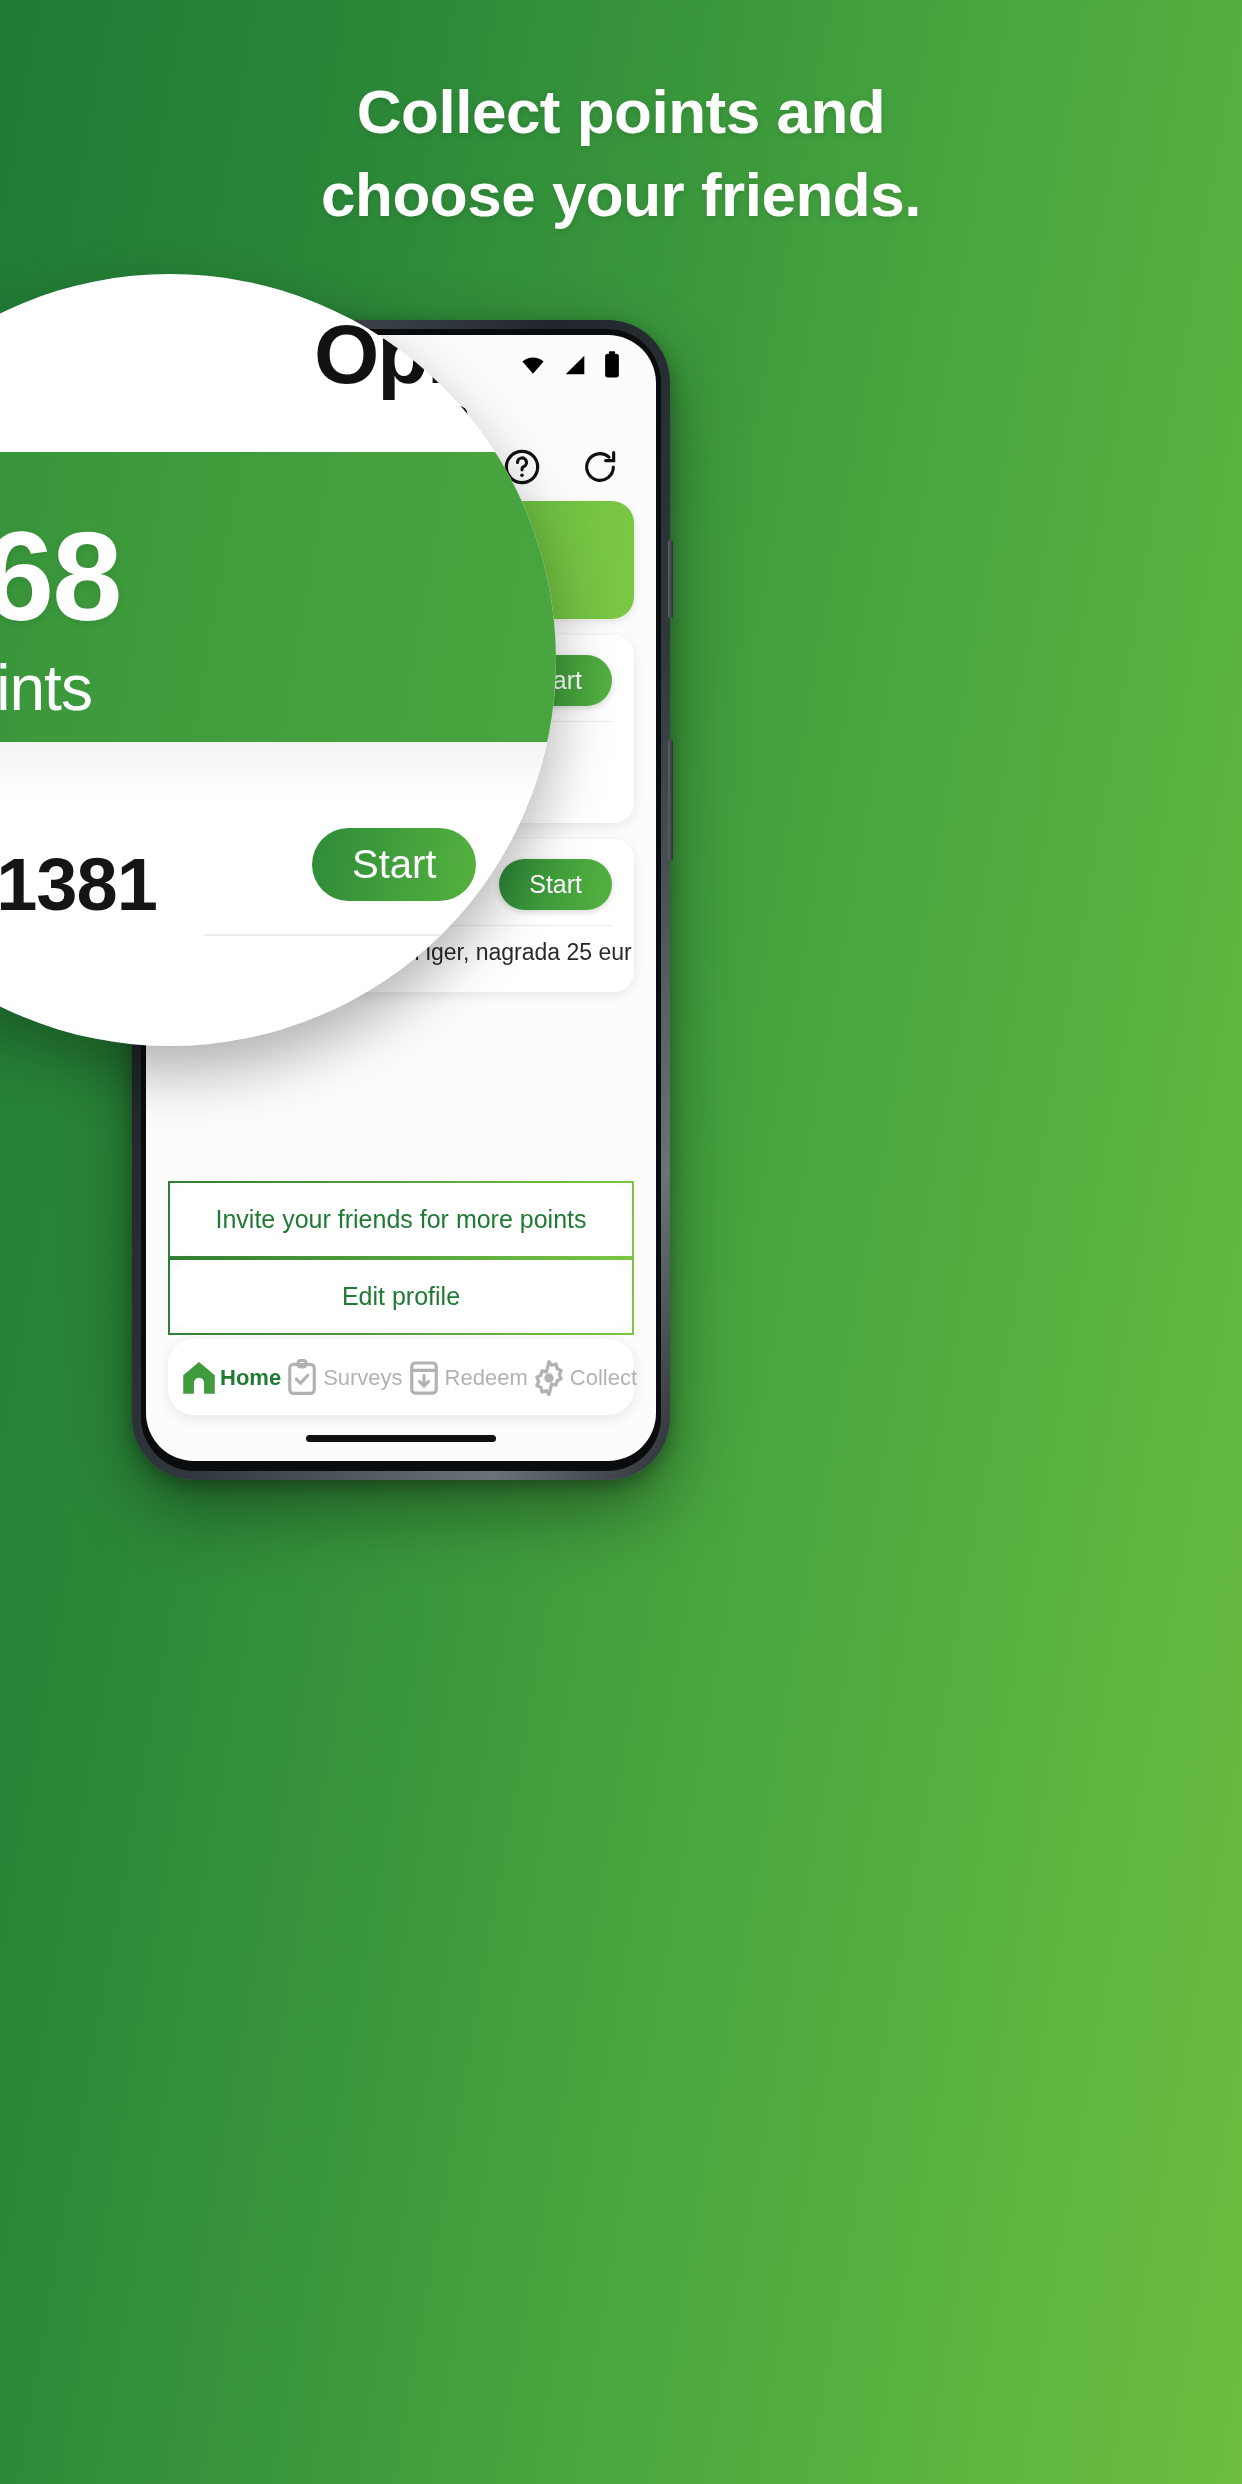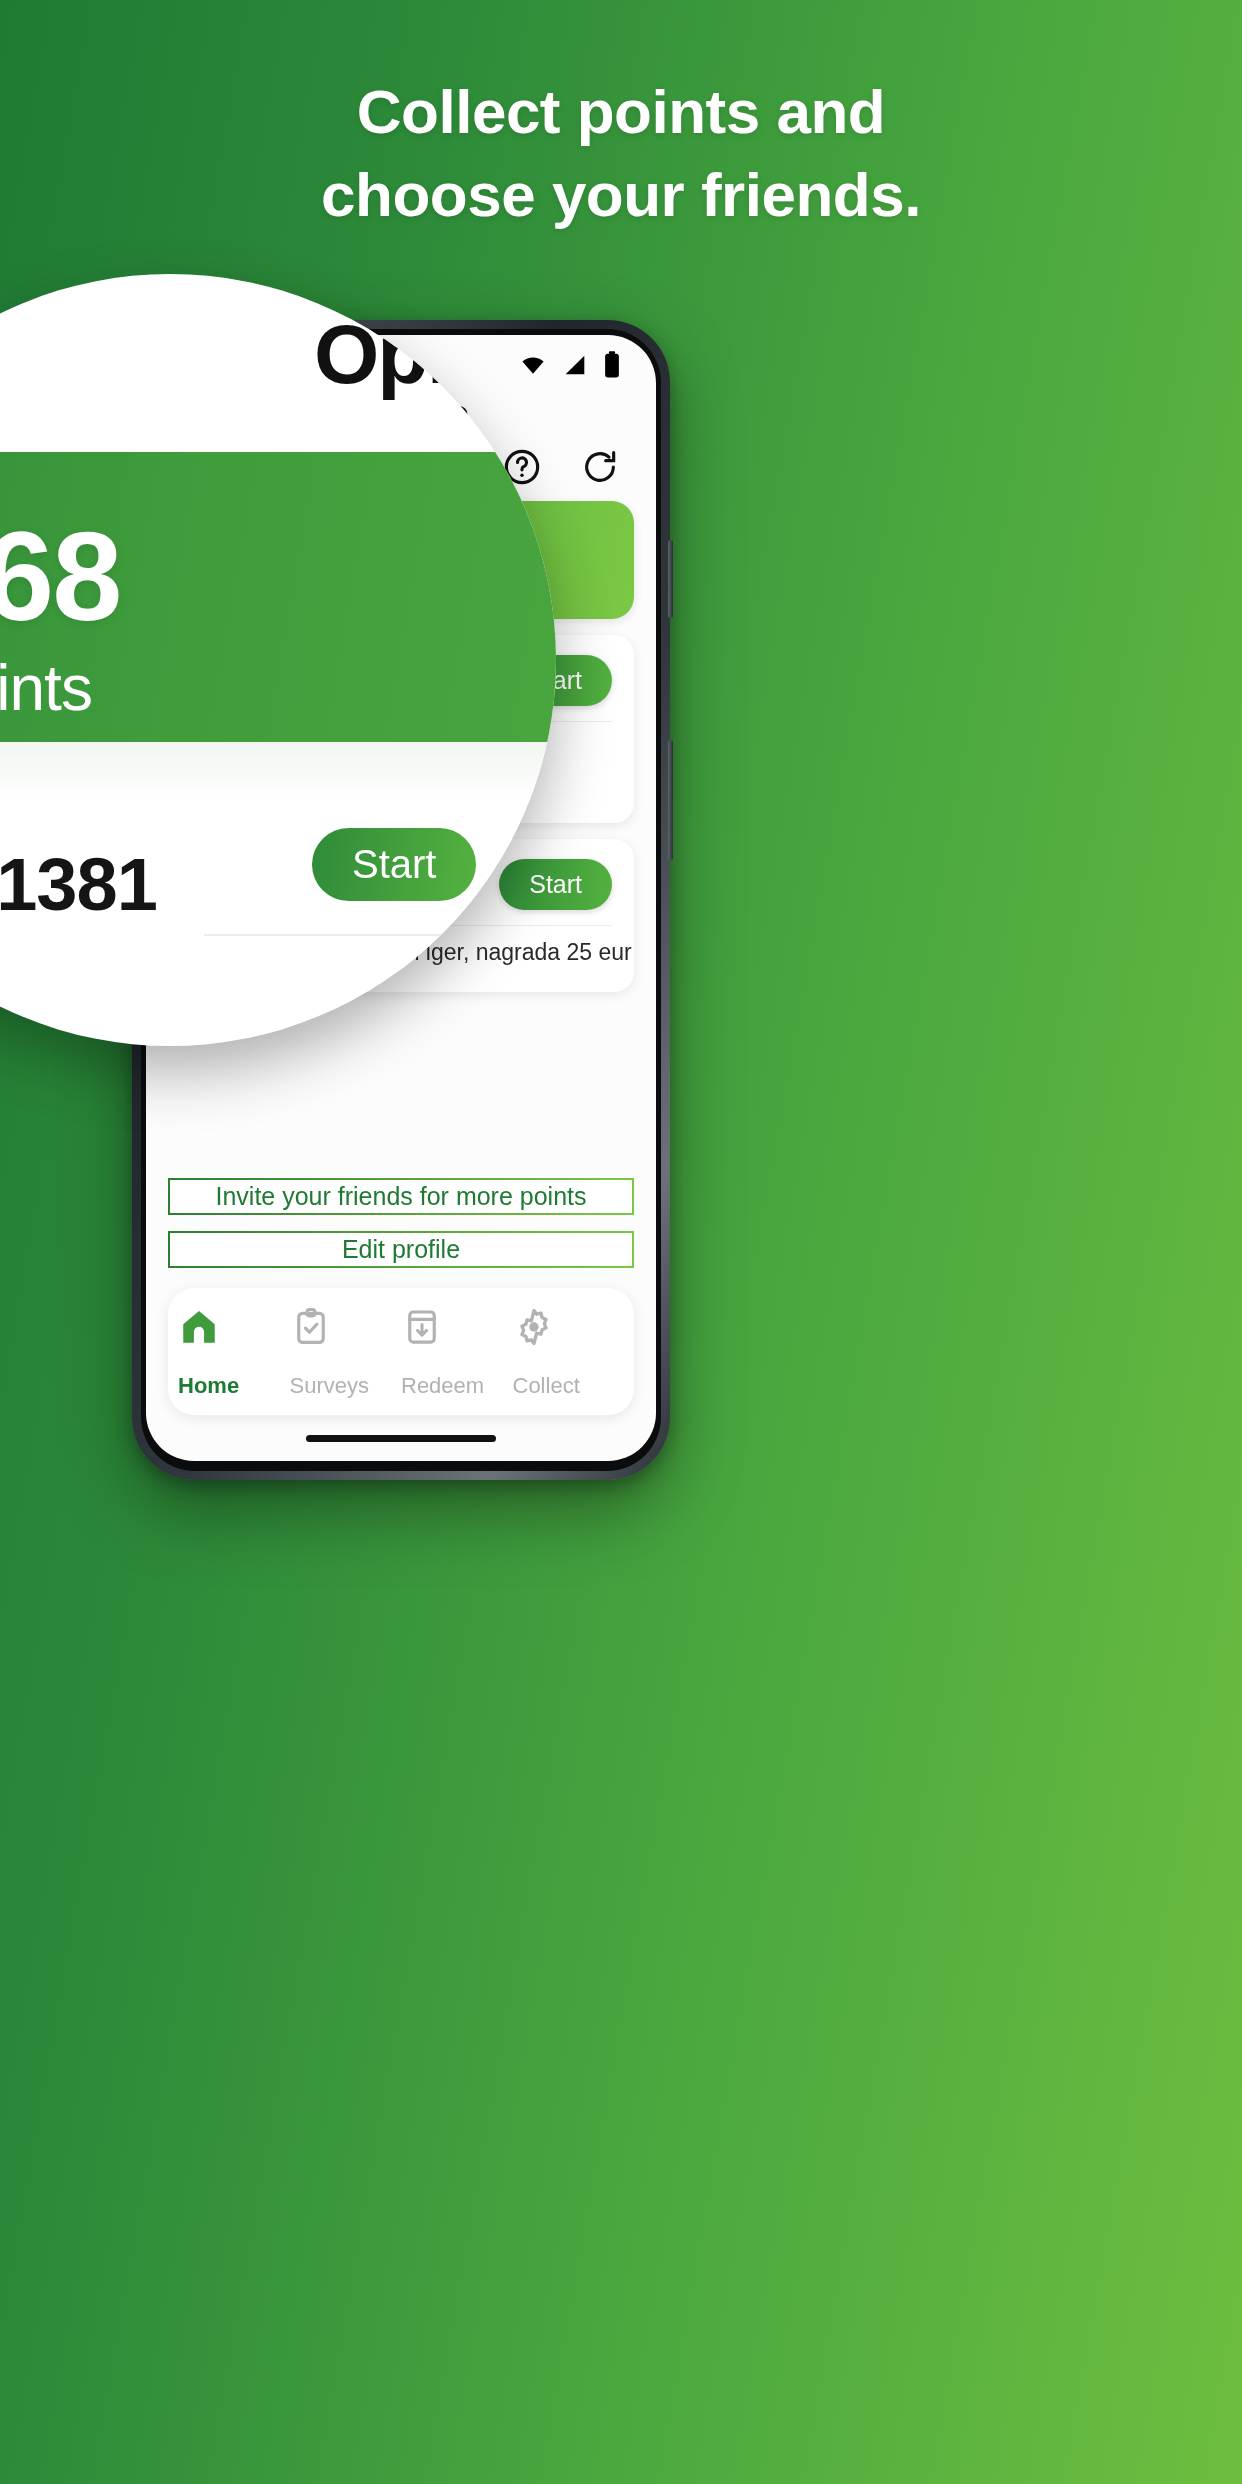--- a/index.html
+++ b/index.html
@@ -118,35 +118,35 @@
 
   
   #actions { padding:4px 22px 0 22px; flex:none; }
   .ghost-btn {
     display:block; width:100%;
     background:#fff;
     border:2px solid;
     border-image:linear-gradient(100deg,#2e7d33,#7cc844) 1;
     border-radius:36px;
     color:#1f7a34; font-size:25px;
-    padding:2px 0; margin-bottom:16px;
+    padding:22px 0; 
     text-align:center; cursor:pointer;
     font-family:"Liberation Sans", sans-serif;
   }
 
   
   #bottomnav {
     flex:none; margin:4px 22px 0 22px;
     background:#fff; border-radius:26px;
     box-shadow:0 3px 14px rgba(0,0,0,.09);
     padding:18px 10px 16px 10px;
     display:flex; justify-content:space-around; align-items:flex-start;
   }
   .nav-item {
-    display:flex; flex-direction:column; align-items:flex-start; gap:25px;
+    display:flex; flex-direction:row; align-items:center; gap:0;
     cursor:pointer; flex:1;
   }
   .nav-item .ni { width:42px; height:42px; color:#b0b3b2; }
   .nav-item .ni svg { display:block; }
   .nav-label { font-size:22px; color:#b0b3b2; }
   .nav-item.active .ni { color:#3f9b3c; }
   .nav-item.active .nav-label { color:#1f7a34; font-weight:bold; }
 
   #gesturebar {
     flex:none; height:46px;

